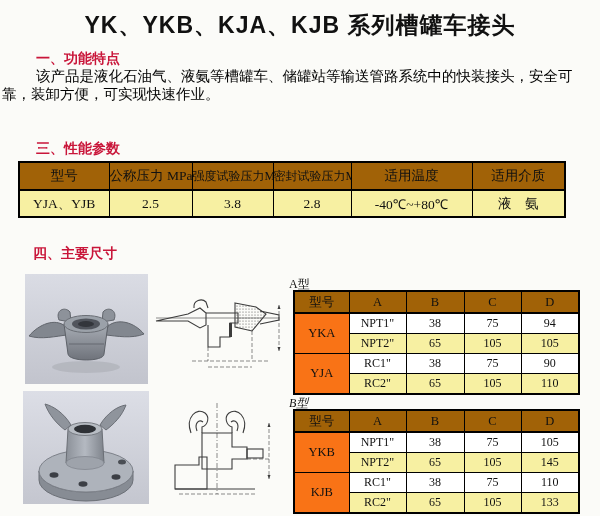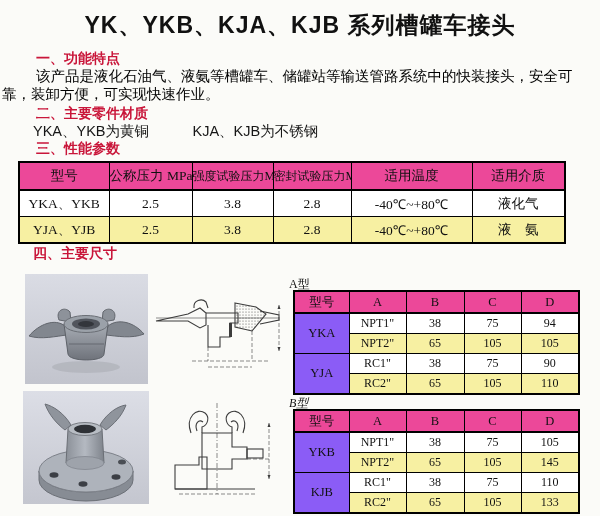--- a/index.html
+++ b/index.html
@@ -36,30 +36,30 @@
     position:absolute;left:33px;top:122px;
     font-size:14.5px;font-weight:500;white-space:pre-wrap;color:#161616;
   }
   
   table{border-collapse:collapse;table-layout:fixed;position:absolute;background:#fff;}
   th,td{
     border:1px solid #000;text-align:center;vertical-align:middle;
     padding:0;font-family:"Liberation Serif", serif;color:#111;
     overflow:hidden;white-space:nowrap;
   }
-  th{background:#ec4899;font-weight:normal;}
+  th{background:#a16207;font-weight:normal;}
   .yl{background:#f7f0a2;}
   .perf-table{left:18px;top:161px;width:546px;border:2px solid #000;}
   .perf-table th{height:26px;font-size:13.5px;border-bottom:2px solid #000;}
   .perf-table th.small{font-size:12px;}
   .perf-table td{height:25px;font-size:13.5px;}
   .dim-table{width:285px;border:2px solid #000;}
   .dim-table th{height:20px;font-size:12.5px;border-bottom:2px solid #000;}
   .dim-table td{height:19px;font-size:12px;}
-  .dim-table td.model{background:#8b5cf6;font-size:12.5px;}
+  .dim-table td.model{background:#f97316;font-size:12.5px;}
   .ta{left:293px;top:290px;}
   .tb{left:293px;top:409px;}
   .dim-label{
     position:absolute;font-size:12px;font-family:"Liberation Serif", serif;color:#111;
   }
   .la{left:289px;top:276px;}
   .lb{left:289px;top:395px;font-style:italic;}
   
   .fig{position:absolute;}
   .photo-a{left:25px;top:274px;width:123px;height:110px;}
@@ -71,50 +71,40 @@
 </head>
 <body>
 
 <div class="page">
 
   <div class="page-title">YK、YKB、KJA、KJB 系列槽罐车接头</div>
 
   <div class="sec-heading h-feat">一、功能特点</div>
   <div class="feat-body">该产品是液化石油气、液氨等槽罐车、储罐站等输送管路系统中的快装接头，安全可靠，装卸方便，可实现快速作业。</div>
 
-  <div class="sec-heading h-mat">二、主要零件材质</div>
-  <div class="mat-body">YKA、YKB为黄铜　　　KJA、KJB为不锈钢</div>
 
   <div class="sec-heading h-perf">三、性能参数</div>
 
   <table class="perf-table">
     <colgroup>
       <col style="width:90px">
         <col style="width:83px">
         <col style="width:81px">
       <col style="width:78px">
         <col style="width:121px">
         <col style="width:93px">
     </colgroup>
     <tbody>
         <tr>
       <th>型号</th>
       <th>公称压力 MPa</th>
       <th class="small">强度试验压力MPa</th>
       <th class="small">密封试验压力MPa</th>
       <th>适用温度</th>
       <th>适用介质</th>
-    </tr>
-    <tr>
-      <td>YKA、YKB</td>
-      <td>2.5</td>
-      <td>3.8</td>
-      <td>2.8</td>
-      <td>-40℃~+80℃</td>
-      <td>液化气</td>
     </tr>
     <tr>
       <td class="yl">YJA、YJB</td>
       <td class="yl">2.5</td>
       <td class="yl">3.8</td>
       <td class="yl">2.8</td>
       <td class="yl">-40℃~+80℃</td>
       <td class="yl">液　氨</td>
     </tr>
   </tbody>

